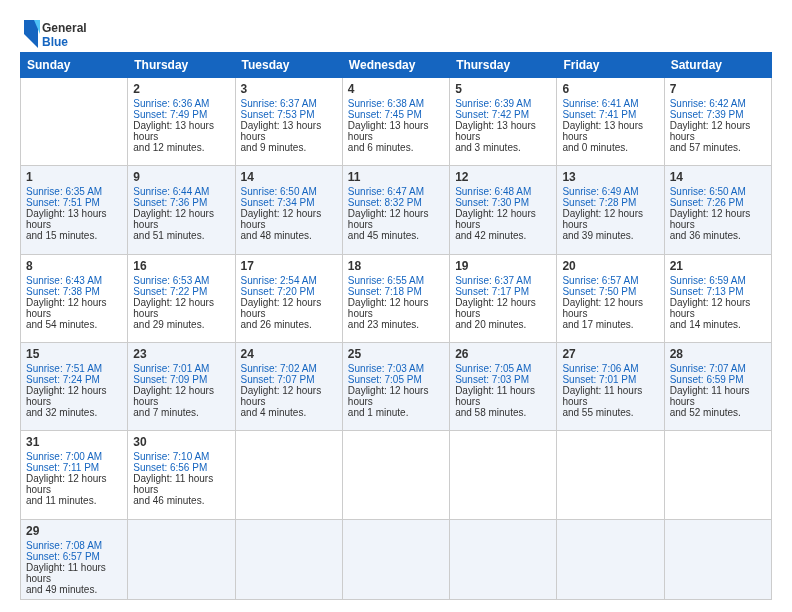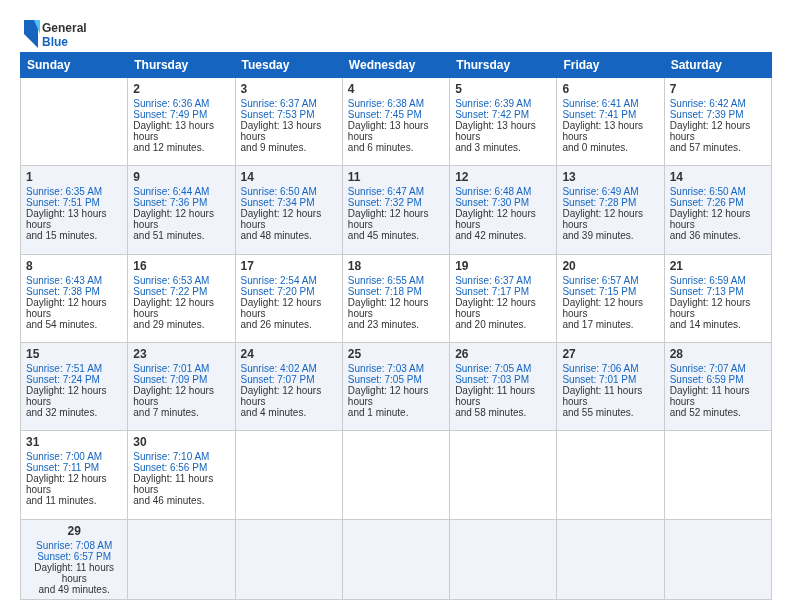--- a/index.html
+++ b/index.html
@@ -60,21 +60,20 @@
       border: 1px solid #ccc;
       vertical-align: top;
       padding: 4px 5px;
       font-size: 10px;
       color: #333;
       height: 88px;
       background: #fff;
     }
     .calendar tr:last-child td {
       height: 70px;
-      text-align: center;
     }
     .day-num {
       font-size: 12px;
       font-weight: bold;
       display: block;
       margin-bottom: 2px;
     }
     .empty { background: #f9f9f9; }
     .row-even td { background: #f0f4fa; }
     .row-even td.empty { background: #f0f4fa; }
@@ -165,21 +164,21 @@
           </td>
           <td>
             <span class="day-num">14</span>
             <div><span style="color:#1565c0">Sunrise: 6:50 AM</span></div>
             <div><span style="color:#1565c0">Sunset: 7:34 PM</span></div>
             <div>Daylight: 12 hours hours<br>and 48 minutes.</div>
           </td>
           <td>
             <span class="day-num">11</span>
             <div><span style="color:#1565c0">Sunrise: 6:47 AM</span></div>
-            <div><span style="color:#1565c0">Sunset: 7:32 PM</span></div>
+            <div><span style="color:#1565c0">Sunset: 8:32 PM</span></div>
             <div>Daylight: 12 hours hours<br>and 45 minutes.</div>
           </td>
           <td>
             <span class="day-num">12</span>
             <div><span style="color:#1565c0">Sunrise: 6:48 AM</span></div>
             <div><span style="color:#1565c0">Sunset: 7:30 PM</span></div>
             <div>Daylight: 12 hours hours<br>and 42 minutes.</div>
           </td>
           <td>
             <span class="day-num">13</span>
@@ -221,21 +220,21 @@
           </td>
           <td>
             <span class="day-num">19</span>
             <div><span style="color:#1565c0">Sunrise: 6:37 AM</span></div>
             <div><span style="color:#1565c0">Sunset: 7:17 PM</span></div>
             <div>Daylight: 12 hours hours<br>and 20 minutes.</div>
           </td>
           <td>
             <span class="day-num">20</span>
             <div><span style="color:#1565c0">Sunrise: 6:57 AM</span></div>
-            <div><span style="color:#1565c0">Sunset: 7:15 PM</span></div>
+            <div><span style="color:#1565c0">Sunset: 7:50 PM</span></div>
             <div>Daylight: 12 hours hours<br>and 17 minutes.</div>
           </td>
           <td>
             <span class="day-num">21</span>
             <div><span style="color:#1565c0">Sunrise: 6:59 AM</span></div>
             <div><span style="color:#1565c0">Sunset: 7:13 PM</span></div>
             <div>Daylight: 12 hours hours<br>and 14 minutes.</div>
           </td>
         </tr>
         <tr class="row-even">
@@ -246,21 +245,21 @@
             <div>Daylight: 12 hours hours<br>and 32 minutes.</div>
           </td>
           <td>
             <span class="day-num">23</span>
             <div><span style="color:#1565c0">Sunrise: 7:01 AM</span></div>
             <div><span style="color:#1565c0">Sunset: 7:09 PM</span></div>
             <div>Daylight: 12 hours hours<br>and 7 minutes.</div>
           </td>
           <td>
             <span class="day-num">24</span>
-            <div><span style="color:#1565c0">Sunrise: 4:02 AM</span></div>
+            <div><span style="color:#1565c0">Sunrise: 7:02 AM</span></div>
             <div><span style="color:#1565c0">Sunset: 7:07 PM</span></div>
             <div>Daylight: 12 hours hours<br>and 4 minutes.</div>
           </td>
           <td>
             <span class="day-num">25</span>
             <div><span style="color:#1565c0">Sunrise: 7:03 AM</span></div>
             <div><span style="color:#1565c0">Sunset: 7:05 PM</span></div>
             <div>Daylight: 12 hours hours<br>and 1 minute.</div>
           </td>
           <td>

